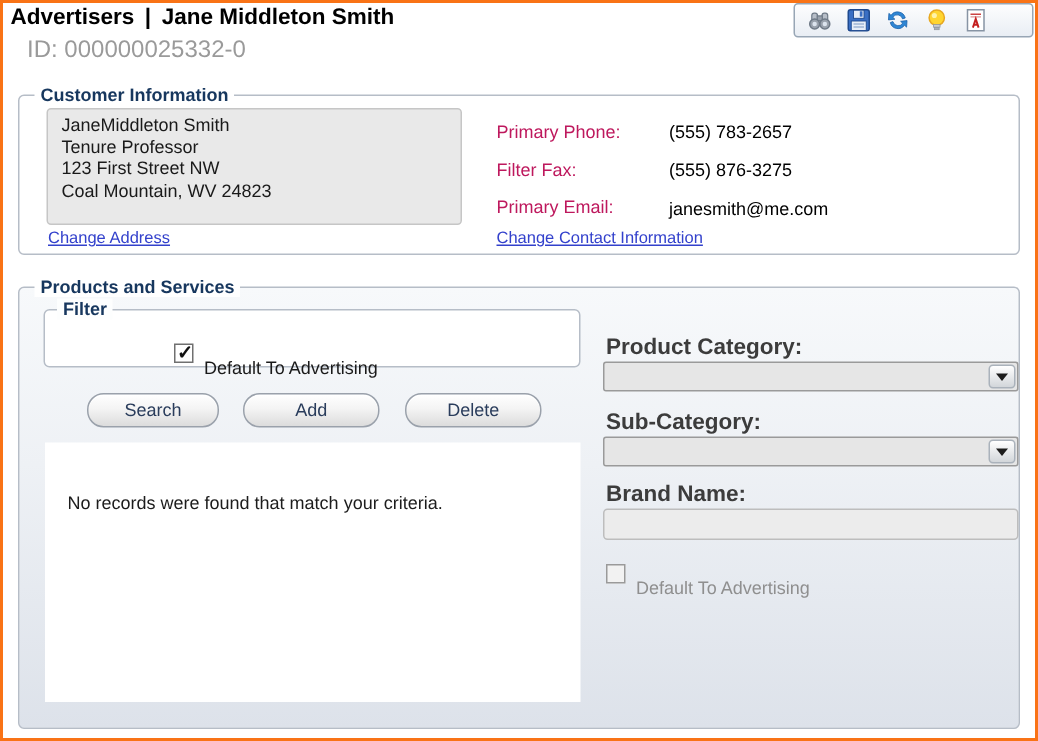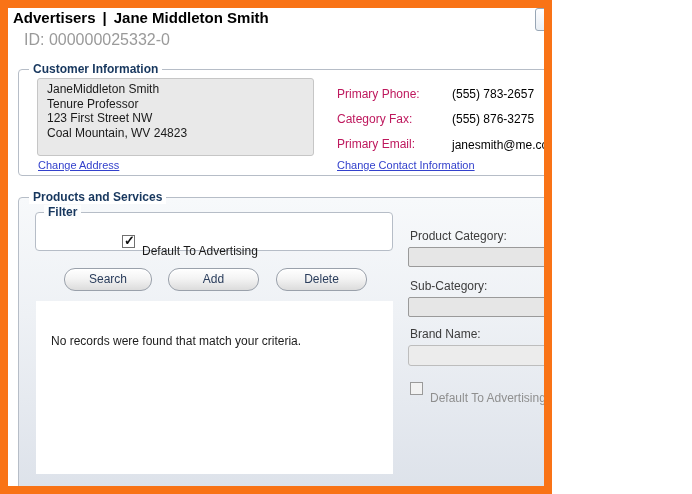--- a/index.html
+++ b/index.html
@@ -1,19 +1,19 @@
 <!DOCTYPE html>
 <html><head>
 <meta charset="utf-8">
 <style>
   * { margin:0; padding:0; box-sizing:border-box; }
   body { background:#fff; font-family:"Liberation Sans", sans-serif; }
   .window {
-    position:relative; width:552px; height:494px;
-    border:8px solid #f97316; background:#fff; overflow:hidden;
+    position:relative; width:692px; height:494px;
+    border:2px solid #f97316; background:#fff; overflow:hidden;
     font-family:"Liberation Sans", sans-serif;
   }
   
   .page-title { position:absolute; left:5px; top:1px; font-size:15px; font-weight:bold; color:#000; white-space:nowrap; }
   .page-title .sep { margin:0 7px; }
   .page-id { position:absolute; left:16px; top:23px; font-size:16px; color:#9a9a9a; }
   .toolbar {
     position:absolute; left:527px; top:0; width:160px; height:23px;
     border:1px solid #98a6b5; border-radius:3px;
     background:linear-gradient(#fdfdfe,#e9eef4);
@@ -54,21 +54,21 @@
     font-size:12px; color:#2a3d5c; text-align:center; line-height:21px; cursor:pointer;
     box-shadow:inset 0 1px 0 #fff;
   }
   .btn-search { left:45px; width:88px; }
   .btn-add { left:149px; width:91px; }
   .btn-delete { left:257px; width:91px; }
   
   .list-area { position:absolute; left:17px; top:103px; width:357px; height:173px; background:#fff; }
   .empty-msg { position:absolute; left:15px; top:33px; font-size:12px; color:#1c1c1c; white-space:nowrap; }
   
-  .f-label { position:absolute; left:391px; font-size:12px; color:#3c3c3c; white-space:nowrap; }
+  .f-label { position:absolute; left:391px; font-size:15px; color:#3c3c3c; white-space:nowrap;font-weight:bold; }
   .dropdown { position:absolute; left:389px; width:277px; height:20px;
     background:#e6e6e6; border:1px solid #9a9a9a; border-radius:2px; cursor:pointer; }
   .dd-value { position:absolute; left:4px; top:2px; font-size:12px; color:#333; }
   .dd-btn { position:absolute; right:1px; top:1px; width:18px; height:16px;
     background:linear-gradient(#ffffff,#d2d6da); border:1px solid #aab2bb; border-radius:3px;
     display:flex; align-items:center; justify-content:center; cursor:pointer; }
   .dd-arrow { width:0; height:0; border-left:4px solid transparent; border-right:4px solid transparent; border-top:5px solid #1c1c1c; }
   .text-input { position:absolute; left:389px; width:277px; height:21px;
     background:#ececec; border:1px solid #bdbdbd; border-radius:3px;
     font-size:12px; color:#333; padding:0 4px; font-family:"Liberation Sans",sans-serif; }
@@ -135,21 +135,21 @@
     <div class="address-box">
       <div>JaneMiddleton Smith</div>
       <div>Tenure Professor</div>
       <div>123 First Street NW</div>
       <div>Coal Mountain, WV 24823</div>
     </div>
     <a class="link" style="left:19px; top:89px;">Change Address</a>
 
     <div class="c-label" style="top:17px;">Primary Phone:</div>
     <div class="c-value" style="top:17px;">(555) 783-2657</div>
-    <div class="c-label" style="top:42px;">Category Fax:</div>
+    <div class="c-label" style="top:42px;">Filter Fax:</div>
     <div class="c-value" style="top:42px;">(555) 876-3275</div>
     <div class="c-label" style="top:67px;">Primary Email:</div>
     <div class="c-value" style="top:68px;">janesmith@me.com</div>
     <a class="link" style="left:318px; top:89px;">Change Contact Information</a>
   </div>
 
   <div class="fs fs-products">
     <div class="fs-legend">Products and Services</div>
 
     <div class="fs-filter">

